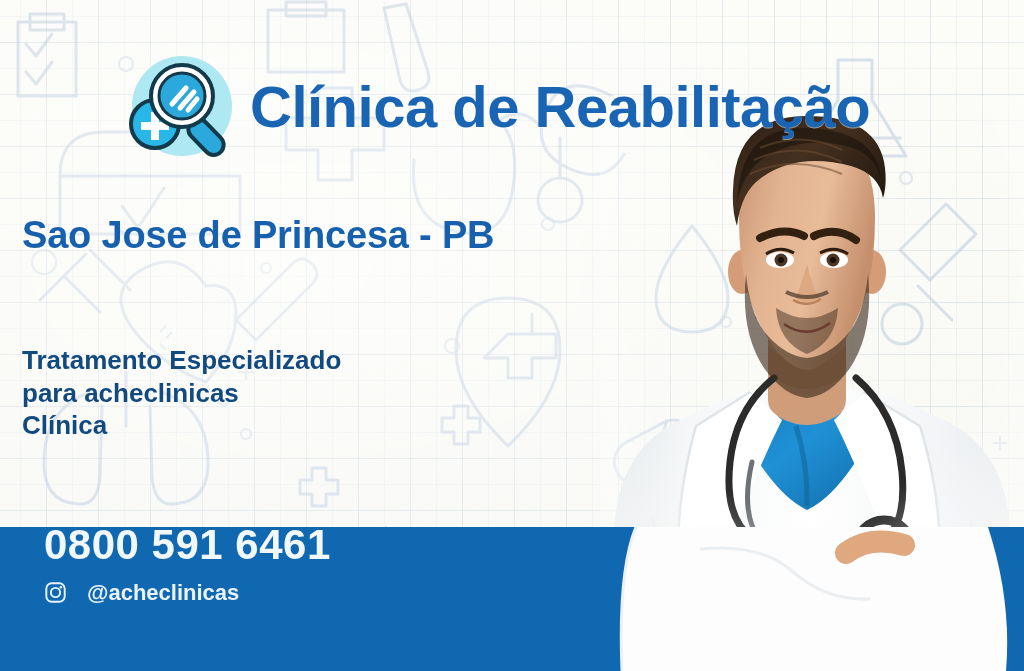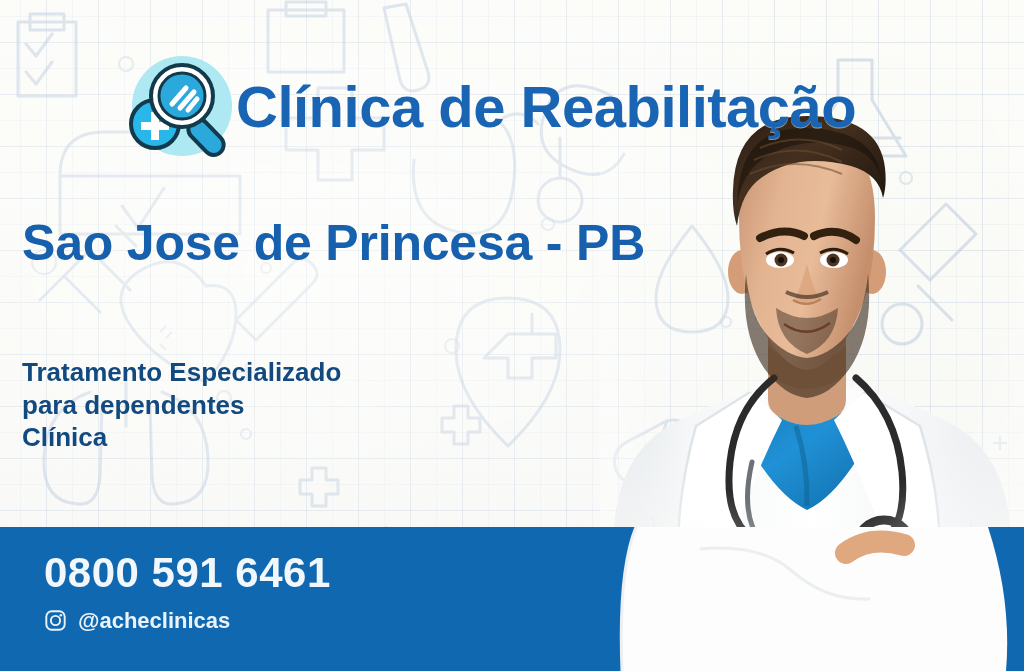--- a/index.html
+++ b/index.html
@@ -48,68 +48,68 @@
     position:absolute;
     left:600px; top:96px;
     width:424px; height:575px;
     overflow:hidden;
   }
   .doctor svg{ display:block; width:424px; height:575px; }
 
   
   .header{
     position:absolute; left:124px; top:50px;
-    display:flex; align-items:center; 
+    display:flex; align-items:center; gap:14px;
     z-index:6;
   }
   .logo{ width:112px; height:112px; flex:0 0 112px; }
   .logo svg{ width:112px; height:112px; display:block; }
   .title{
     font-size:58px; font-weight:bold; letter-spacing:-.5px;
     color:#1a64b4; white-space:nowrap;
     text-shadow:0 1px 0 rgba(255,255,255,.5);
   }
 
   
   .city{
     position:absolute; left:22px; top:214px;
-    font-size:50px; font-weight:bold; letter-spacing:-.2px;
+    font-size:38px; font-weight:bold; letter-spacing:-.2px;
     color:#1760ad; white-space:nowrap; z-index:6;
   }
 
   
   .desc{
-    position:absolute; left:22px; top:356px;
+    position:absolute; left:22px; top:344px;
     font-size:26px; font-weight:bold; line-height:1.25;
     color:#12497f; z-index:6;
   }
   .desc div{ white-space:nowrap; }
 
   
   .bluebar{
     position:absolute; left:0; top:527px;
     width:1024px; height:144px;
     background:#1069b0;
     z-index:3;
   }
   .bluebar-inner{
     position:absolute; left:0; top:527px;
     width:1024px; height:144px;
     z-index:5; pointer-events:none;
   }
   .contact{
-    position:absolute; left:44px; top:552px;
+    position:absolute; left:44px; top:524px;
     z-index:7; color:#eef4fa;
   }
   .phone{
     font-size:42px; font-weight:bold; letter-spacing:.5px;
     line-height:1; margin-bottom:12px; color:#f2f7fc;
   }
   .crow{
-    display:flex; align-items:center; gap:11px;
+    display:flex; align-items:center; gap:20px;
     font-size:22px; font-weight:bold; line-height:1.35;
     color:#eaf2fa;
   }
   .crow .ico{ width:23px; height:23px; flex:0 0 23px; display:block; }
   .crow .ico svg{ width:23px; height:23px; display:block; }
 </style>
 </head>
 <body>
 
 <div class="banner">
@@ -361,21 +361,21 @@
         </g>
       </svg>
     </span>
     <span class="title">Clínica de Reabilitação</span>
   </div>
 
   <div class="city">Sao Jose de Princesa - PB</div>
 
   <div class="desc">
     <div>Tratamento Especializado</div>
-    <div>para dependentes</div>
+    <div>para acheclinicas</div>
     <div>Clínica</div>
   </div>
 
   <div class="contact">
     <div class="phone">0800 591 6461</div>
 
     <div class="crow">
       <span class="ico">
         <svg viewBox="0 0 24 24" xmlns="http://www.w3.org/2000/svg">
           <rect x="2.4" y="2.4" width="19.2" height="19.2" rx="5.6" fill="none" stroke="#eaf2fa" stroke-width="2"></rect>

